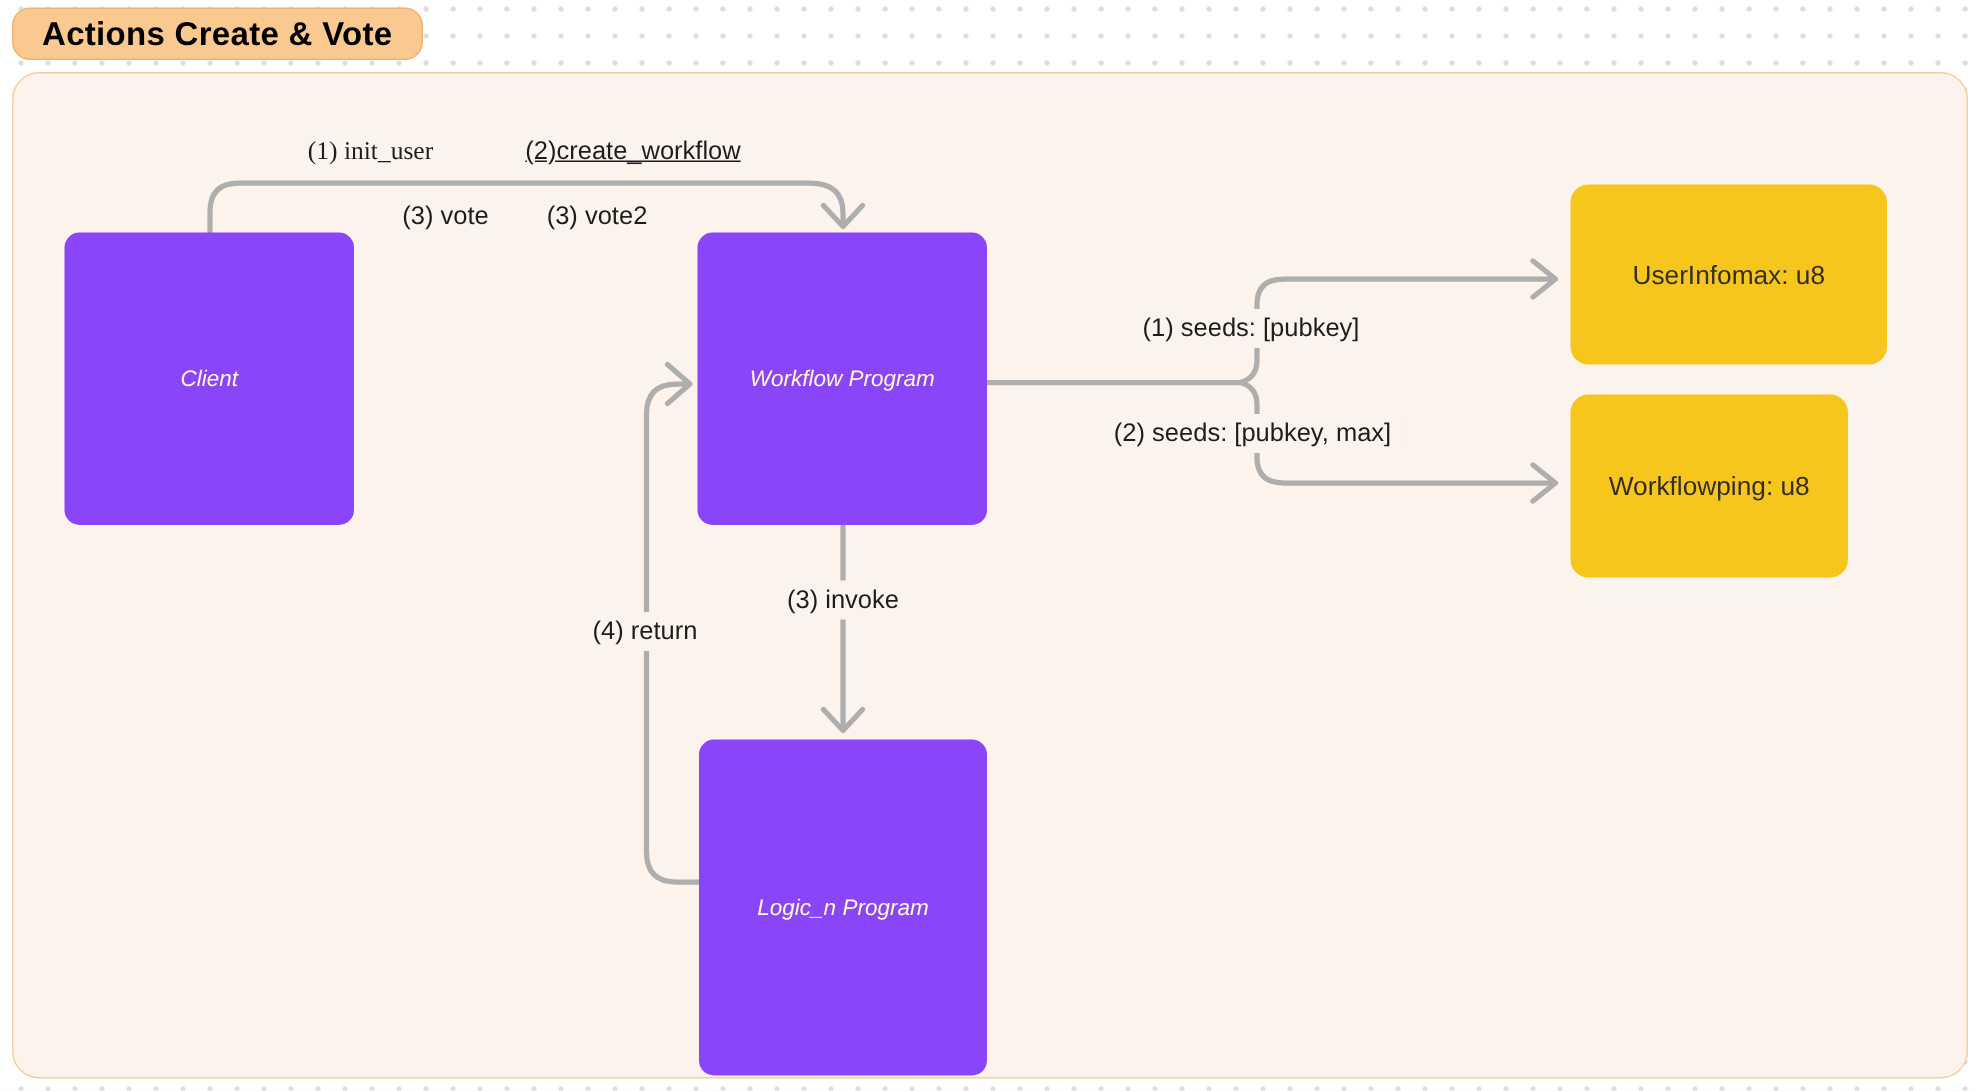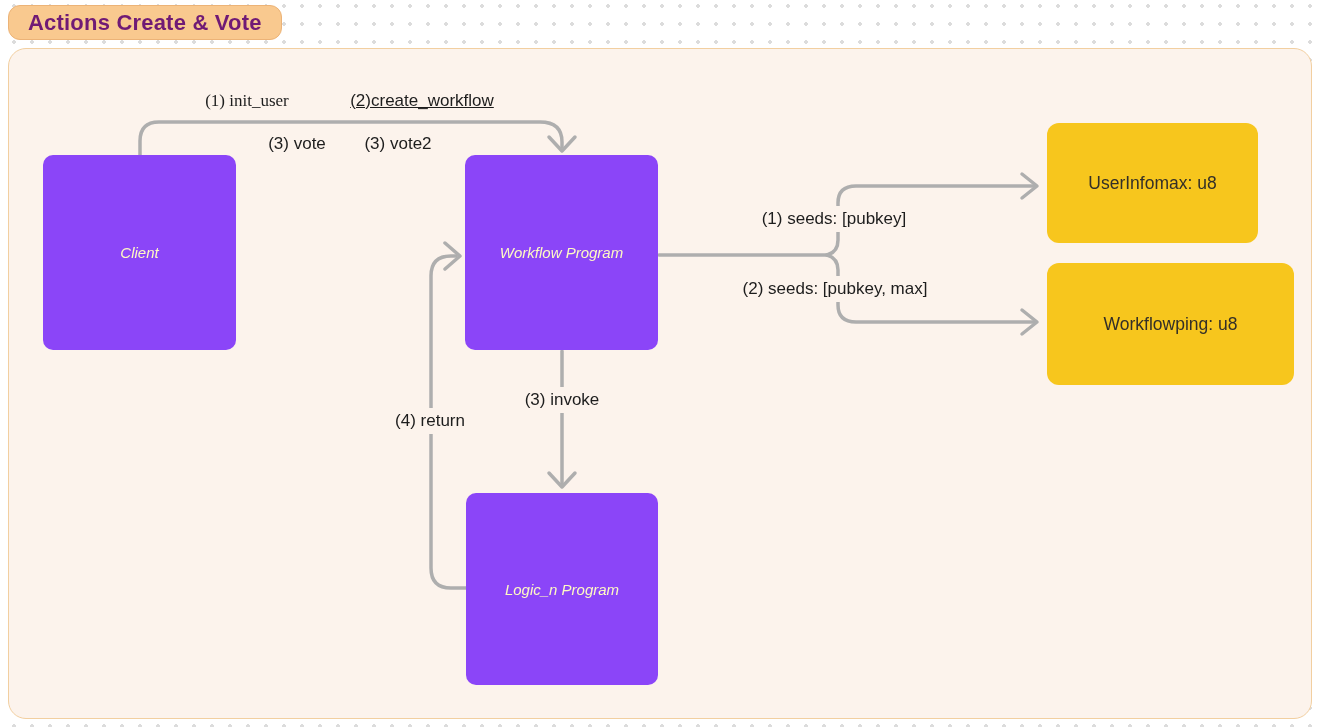--- a/index.html
+++ b/index.html
@@ -18,37 +18,37 @@
   }
   .frame{
     position:absolute; left:8px; top:48px; width:1304px; height:671px;
     background:var(--canvas_fill); border:1.5px solid var(--canvas_border);
     border-radius:18px; z-index:1;
   }
   .badge{
     position:absolute; left:8px; top:5px; height:35px; padding:0 19px;
     background:var(--badge_fill); border:1px solid #ecb377; border-radius:12px;
     display:flex; align-items:center; z-index:4;
-    font-size:22px; font-weight:bold; color:#701a75; letter-spacing:.2px;
+    font-size:22px; font-weight:bold; color:#000000; letter-spacing:.2px;
   }
   svg.edges{position:absolute; left:0; top:0; z-index:2; pointer-events:none;}
   .edge,.head{stroke:var(--arrow); stroke-width:3.5; fill:none;
     stroke-linecap:round; stroke-linejoin:round;}
   .node{
     position:absolute; display:flex; flex-direction:row; align-items:center;
     justify-content:center; text-align:center; z-index:3;
   }
   .program{background:var(--program_fill); color:#fef9c3; border-radius:10px; font-size:15px;font-style:italic;}
   .account{background:var(--account_fill); color:#332F28; border-radius:12px;
     font-size:17.5px; line-height:28px;}
   #node-client{left:43px; top:155px; width:193px; height:195px;}
   #node-workflow-program{left:465px; top:155px; width:193px; height:195px;}
-  #node-logic-program{left:466px; top:493px; width:192px; height:192px;}
+  #node-logic-program{left:466px; top:493px; width:192px; height:224px;}
   #node-userinfo{left:1047px; top:123px; width:211px; height:120px;}
-  #node-workflow-account{left:1047px; top:263px; width:247px; height:122px;}
+  #node-workflow-account{left:1047px; top:263px; width:185px; height:122px;}
   .edge-label{
     position:absolute; transform:translate(-50%,-50%); z-index:3;
     font-size:17px; color:#1d1d1d; white-space:nowrap;
   }
   .masked{background:var(--canvas_fill); padding:3px 7px;}
   #label-init-user{left:247px; top:101px;font-family:Liberation Serif, serif;}
   #label-create-workflow{left:422px; top:101px;text-decoration:underline;}
   #label-vote{left:297px; top:144px;}
   #label-vote2{left:398px; top:144px;}
   #label-seeds-pubkey{left:834px; top:219px;}

